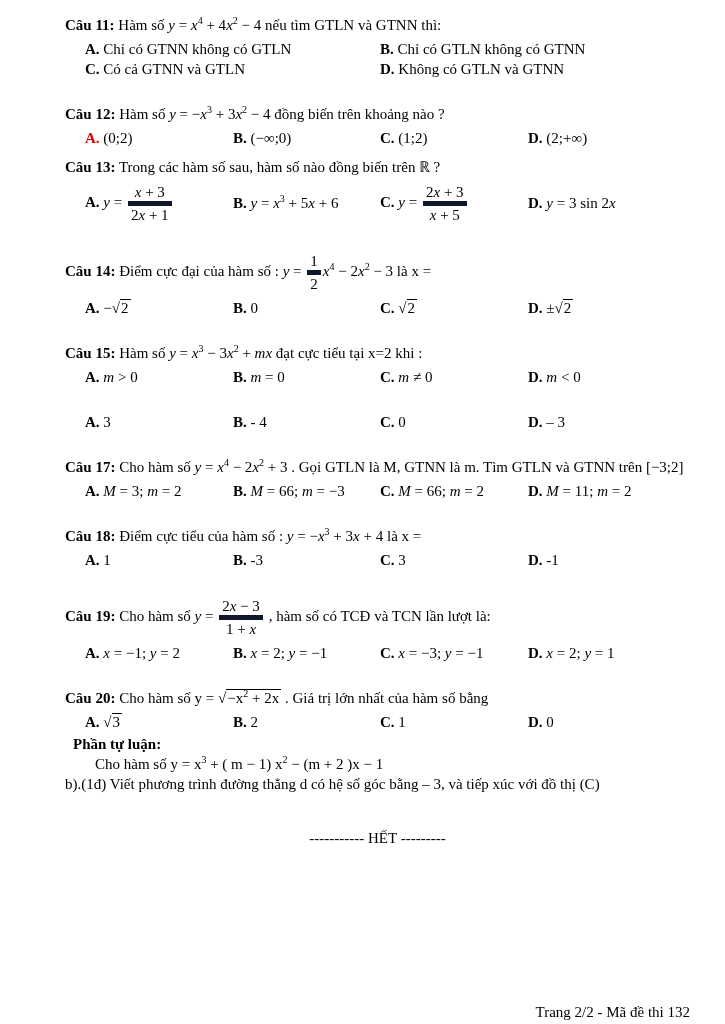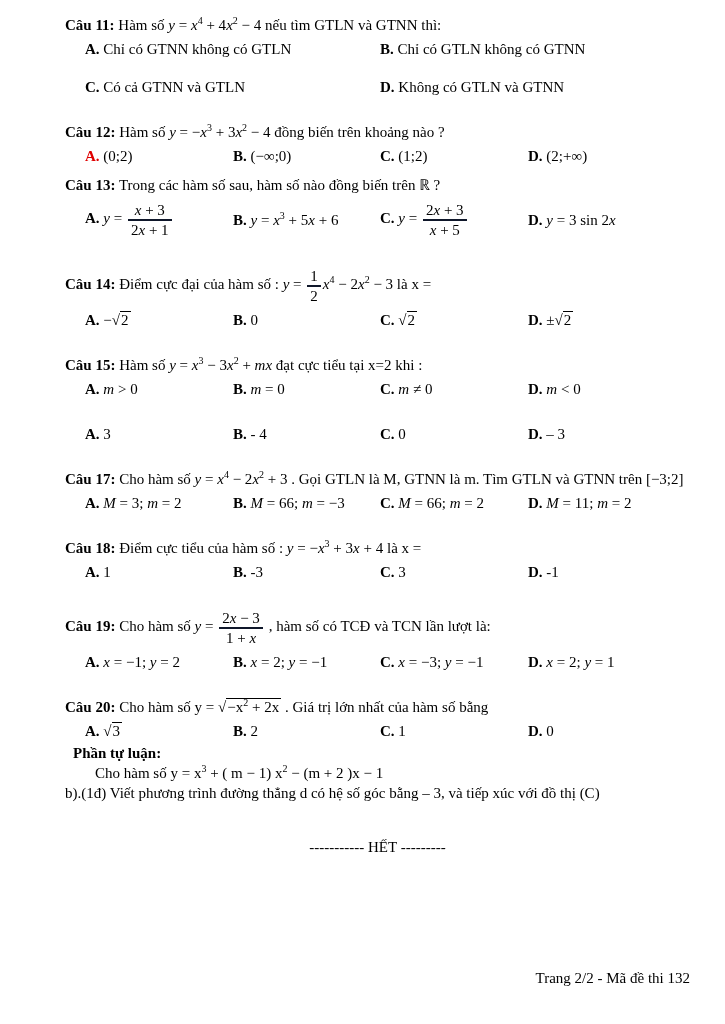--- a/index.html
+++ b/index.html
@@ -22,49 +22,49 @@
   .qlabel { font-weight: bold; }
 
   .options {
     display: grid;
     padding-left: 20px;
     margin-top: 5px;
     line-height: 19px;
     align-items: center;
   }
   .options.cols4 { grid-template-columns: 148px 147px 148px 1fr; }
-  .options.cols2 { grid-template-columns: 295px 1fr; row-gap: 19px; }
+  .options.cols2 { grid-template-columns: 295px 1fr; row-gap: 1px; }
   .option { white-space: nowrap; }
   .letter { font-weight: bold; }
   .letter.correct { color: #e00000; }
 
   sup { font-size: 10px; line-height: 0; }
 
   .frac {
     display: inline-block;
     vertical-align: middle;
     text-align: center;
     line-height: 16px;
     margin: 2px 2px;
   }
   .frac .num { display: block; padding: 0 3px 1px; }
-  .frac .den { display: block; border-top: 2px solid #0f172a; padding: 1px 3px 0; }
+  .frac .den { display: block; border-top: 5px solid #0f172a; padding: 1px 3px 0; }
 
   .sqrt { white-space: nowrap; }
   .sqrt .rad { border-top: 1px solid #000; padding: 0 2px 0 1px; }
 
   .essay { margin-top: 2px; line-height: 20px; }
   .essay-heading { font-weight: bold; margin-left: 8px; }
   .essay-line.indent { padding-left: 30px; }
 
   .end-divider { text-align: center; margin-top: 36px; }
 
   .footer {
     position: absolute;
-    top: 970px;
+    top: 1004px;
     right: 35px;
   }
 </style>
 </head>
 <body>
 
 <div class="content">
 
   <div>
       <div class="question">

